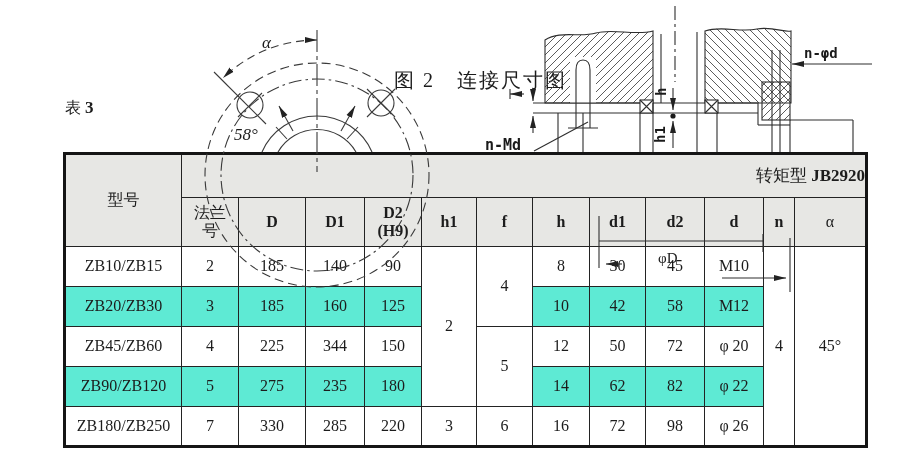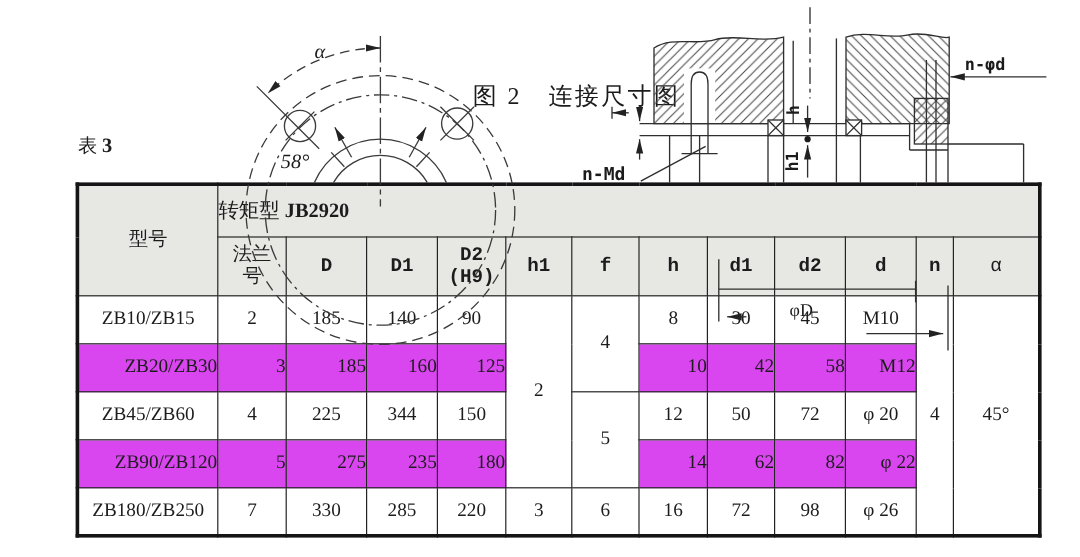--- a/index.html
+++ b/index.html
@@ -1,41 +1,41 @@
 <!DOCTYPE html>
 <html><head>
 <meta charset="utf-8">
 <style>
   html,body{margin:0;padding:0;}
   body{
     width:900px;height:464px;position:relative;overflow:hidden;
     background:#ffffff;font-family:"Liberation Serif", serif;color:#1c1c1c;
   }
   #tbl-label{
-    position:absolute;left:65px;top:112px;font-size:16px;
+    position:absolute;left:65px;top:98px;font-size:16px;
   }
   #tbl-label .num{font-weight:bold;font-size:17px;}
   table.spec{
     position:absolute;left:63px;top:152px;
     border-collapse:collapse;table-layout:fixed;
     border:3px solid #151515;
     z-index:1;
   }
   table.spec td, table.spec th{
     border:1.6px solid #232323;
     text-align:center;vertical-align:middle;
     font-size:16px;font-weight:normal;
     padding:0;line-height:1.15;
     background:#ffffff;
   }
   table.spec .hd{background:#e7e7e4;}
   table.spec .bold{font-weight:bold;}
-  table.spec .shade{background:#d946ef;text-align:right;}
-  table.spec .grp{text-align:left;font-size:17px;}
-  tr.hrow1{height:44px;} tr.hrow2{height:49px;font-family:Liberation Mono, monospace;}
+  table.spec .shade{background:#5eead4;}
+  table.spec .grp{text-align:right;font-size:17px;}
+  tr.hrow1{height:44px;} tr.hrow2{height:49px;}
   tr.drow{height:40px;}
   svg#overlay{
     position:absolute;left:0;top:0;z-index:5;pointer-events:none;
   }
   .dwg-caption{font-size:20px;letter-spacing:2px;fill:#1b1b1b;}
   .dwg-lbl{font-family:"DejaVu Sans Mono",monospace;font-weight:bold;font-size:14px;fill:#1b1b1b;}
   .dwg-it{font-style:italic;font-size:17px;fill:#1b1b1b;}
 </style>
 </head>
 <body>

